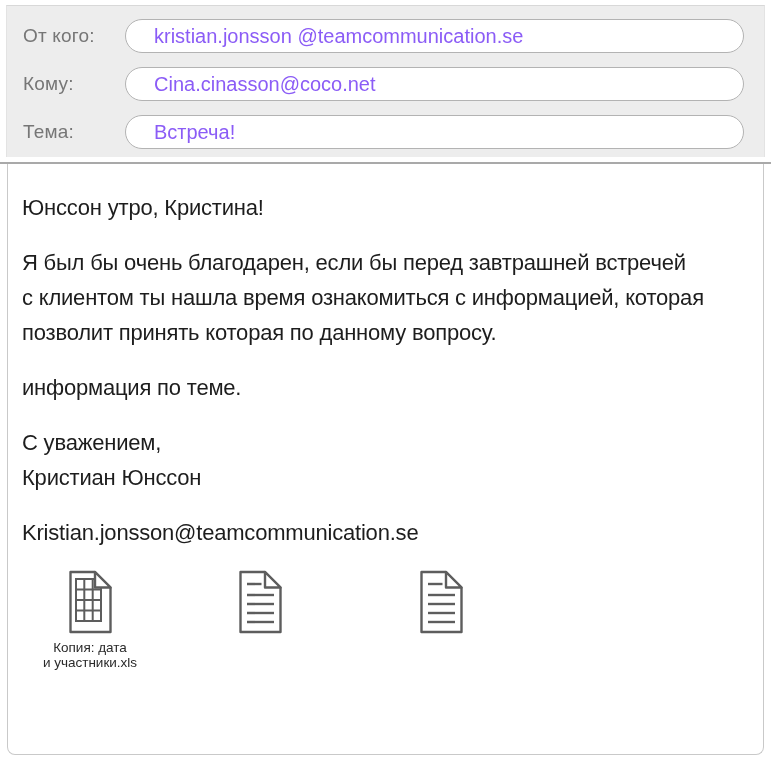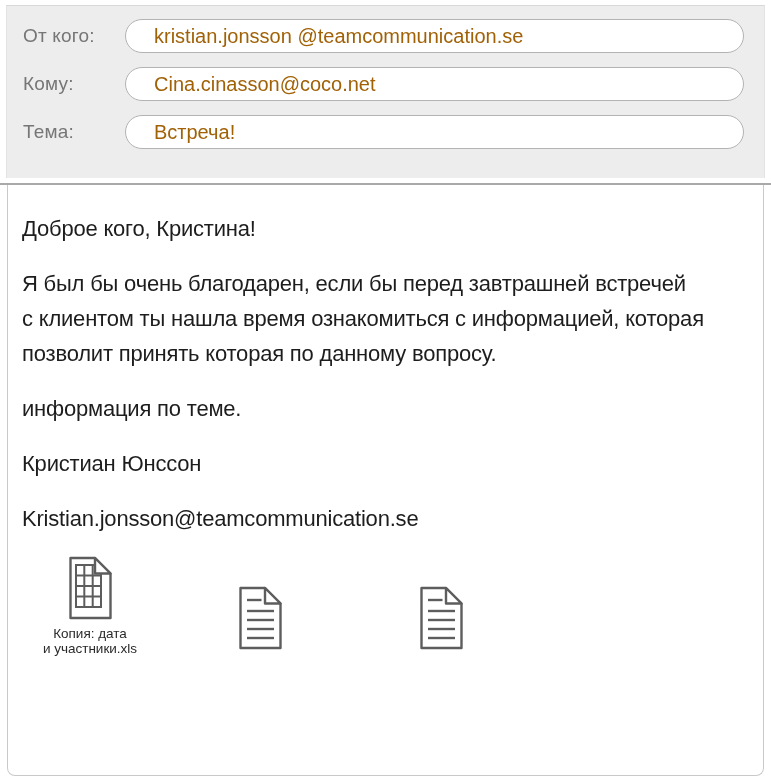--- a/index.html
+++ b/index.html
@@ -15,21 +15,21 @@
     padding:5px 6px 0 6px;
     background:#ffffff;
   }
   
   .compose-header{
     background:#ededed;
     border-top:1px solid #d8d8d8;
     border-left:1px solid #e3e3e3;
     border-right:1px solid #e3e3e3;
     box-sizing:border-box;
-    padding:13px 20px 19px 8px;
+    padding:13px 20px 6px 8px;
   }
   .field-row{
     display:flex;
     align-items:center;
     margin-bottom:14px;
   }
   .field-label{
     width:110px;
     flex:0 0 110px;
     padding-left:8px;
@@ -41,21 +41,21 @@
   .field-input{
     flex:1;
     height:34px;
     box-sizing:border-box;
     border:1.5px solid #b3b3b3;
     border-radius:18px;
     background:#ffffff;
     padding:0 16px 0 28px;
     font-family:"Liberation Sans",sans-serif;
     font-size:20px;
-    color:#a16207;
+    color:#8b5cf6;
     outline:none;
   }
   .divider{
     height:2px;
     background:#a9a9a9;
     margin:5px -6px 0 -6px;
   }
   
   .message-panel{
     margin:0 1px;
@@ -72,21 +72,21 @@
     margin:0 0 20px 0;
     font-size:22px;
     line-height:35px;
     color:#1d1d1d;
     letter-spacing:-0.2px;
   }
   .para .line{white-space:nowrap;}
   
   .attachments{
     display:flex;
-    align-items:flex-end;
+    align-items:flex-start;
     margin-top:7px;
     padding-left:4px;
     gap:44px;
   }
   .attachment{
     display:flex;
     flex-direction:column;
     align-items:center;
     cursor:pointer;
   }
@@ -114,46 +114,47 @@
     <div class="field-row">
       <div class="field-label">От кого:</div>
       <input class="field-input" type="text" value="kristian.jonsson @teamcommunication.se" style="">
     </div>
 
     <div class="field-row">
       <div class="field-label">Кому:</div>
       <input class="field-input" type="text" value="Cina.cinasson@coco.net" style="">
     </div>
 
-    <div class="field-row" style="margin-bottom:10px;">
+    <div class="field-row" style="margin-bottom:2px;">
       <div class="field-label">Тема:</div>
       <input class="field-input" type="text" value="Встреча!" style="">
     </div>
 
   </div>
 
   <div class="divider"></div>
 
   <div class="message-panel">
 
     <div class="para">
-      <div class="line">Доброе кого, Кристина!</div>
+      <div class="line">Юнссон утро, Кристина!</div>
     </div>
 
     <div class="para">
       <div class="line">Я был бы очень благодарен, если бы перед завтрашней встречей</div>
       <div class="line">с клиентом ты нашла время ознакомиться с информацией, которая</div>
       <div class="line">позволит принять которая по данному вопросу.</div>
     </div>
 
     <div class="para">
       <div class="line">информация по теме.</div>
     </div>
 
     <div class="para">
+      <div class="line">С уважением,</div>
       <div class="line">Кристиан Юнссон</div>
     </div>
 
 
     <div class="para">
       <div class="line">Kristian.jonsson@teamcommunication.se</div>
     </div>
 
     <div class="attachments">
 

